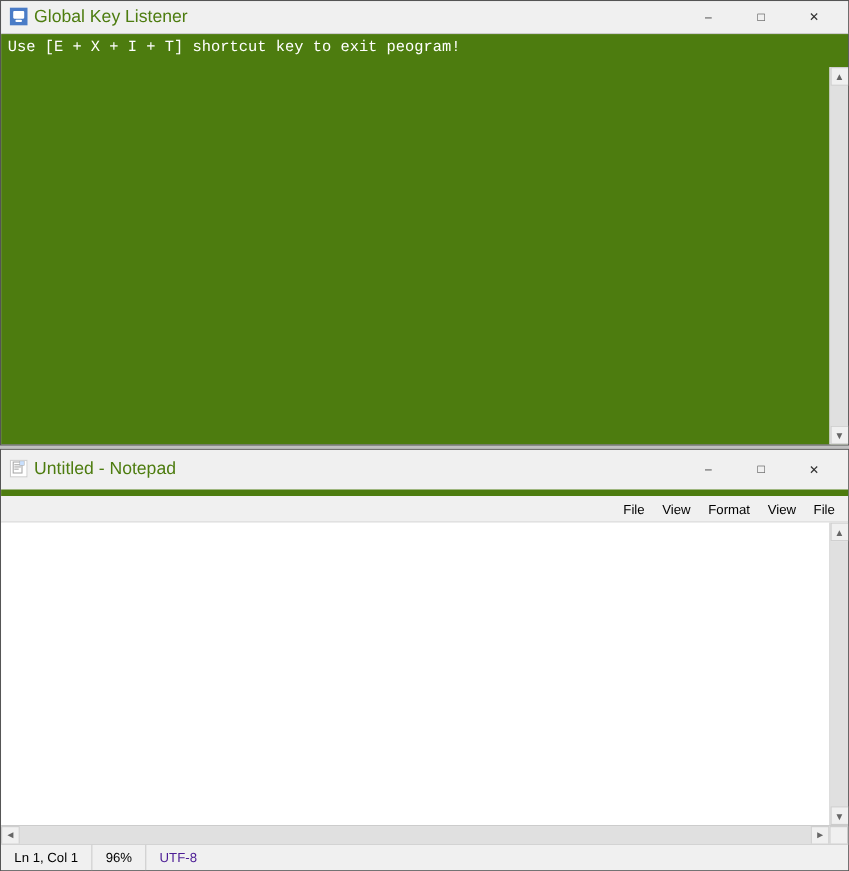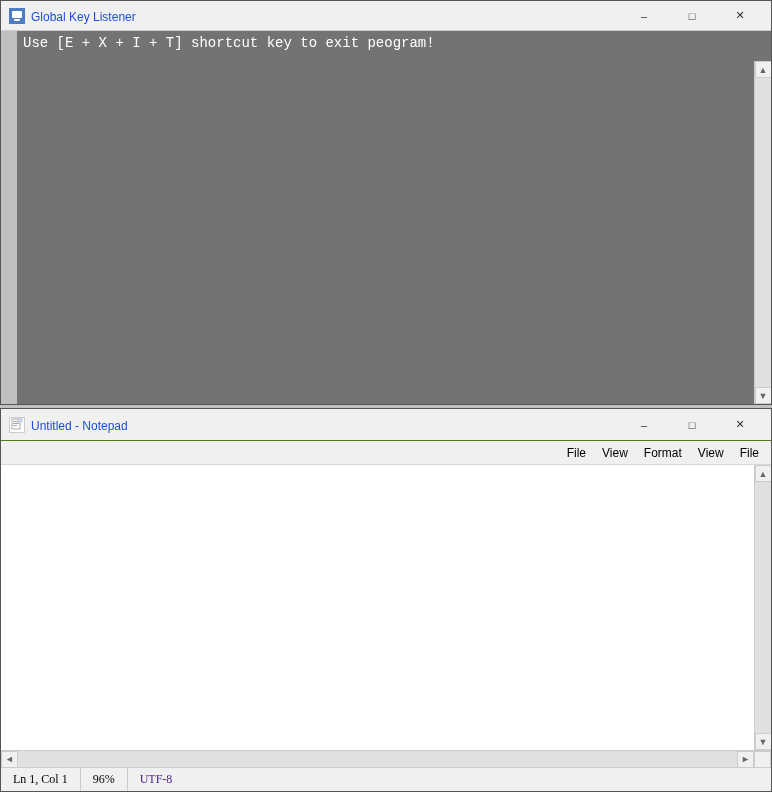--- a/index.html
+++ b/index.html
@@ -28,24 +28,24 @@
       align-items: center;
       justify-content: space-between;
       height: 30px;
       background: #f0f0f0;
       padding: 0 8px;
       border-bottom: 1px solid #ccc;
       flex-shrink: 0;
     }
     .titlebar-left {
       display: flex;
-      align-items: flex-end;
+      align-items: flex-start;
       gap: 6px;
-      font-size: 12px;
-      color: #1d4ed8;
+      font-size: 16px;
+      color: #4d7c0f;
     }
     .titlebar-icon {
       width: 16px;
       height: 16px;
       background: #4a7cc7;
       display: inline-flex;
       align-items: center;
       justify-content: center;
       font-size: 9px;
       color: white;
@@ -61,28 +61,27 @@
       align-items: center;
       justify-content: center;
       cursor: pointer;
       font-size: 11px;
       color: #333;
       background: transparent;
     }
 
     .glk-content {
       flex: 1;
-      background: #737373;
+      background: #4d7c0f;
       color: #fff;
       font-family: 'Courier New', monospace;
       font-size: 14px;
       padding: 4px 6px;
       overflow: hidden;
       position: relative;
-      margin-left: 16px;
     }
     .glk-scrollbar {
       position: absolute;
       right: 0; top: 30px;
       width: 17px;
       height: calc(100% - 30px);
       background: #f0f0f0;
       border-left: 1px solid #ccc;
       display: flex;
       flex-direction: column;
@@ -114,24 +113,24 @@
       height: 384px;
       display: flex;
       flex-direction: column;
       border: 1px solid #555;
       background: #fff;
     }
     .notepad-titlebar {
       display: flex;
       align-items: center;
       justify-content: space-between;
-      height: 32px;
+      height: 42px;
       background: #f0f0f0;
       padding: 0 8px;
-      border-bottom: 1px solid #4d7c0f;
+      border-bottom: 6px solid #4d7c0f;
       flex-shrink: 0;
     }
     .notepad-menubar {
       display: flex;
       align-items: center;
       height: 24px;
       background: #f0f0f0;
       border-bottom: 1px solid #d8d8d8;
       padding: 0 4px;
       flex-shrink: 0;
@@ -192,21 +191,20 @@
     }
 
     
     .statusbar {
       height: 24px;
       background: #f0f0f0;
       border-top: 1px solid #ccc;
       display: flex;
       align-items: center;
       flex-shrink: 0;
-      font-family: Liberation Serif, serif;
     }
     .status-segment {
       padding: 0 12px;
       font-size: 12px;
       color: #000;
       border-right: 1px solid #ccc;
       height: 100%;
       display: flex;
       align-items: center;
     }

